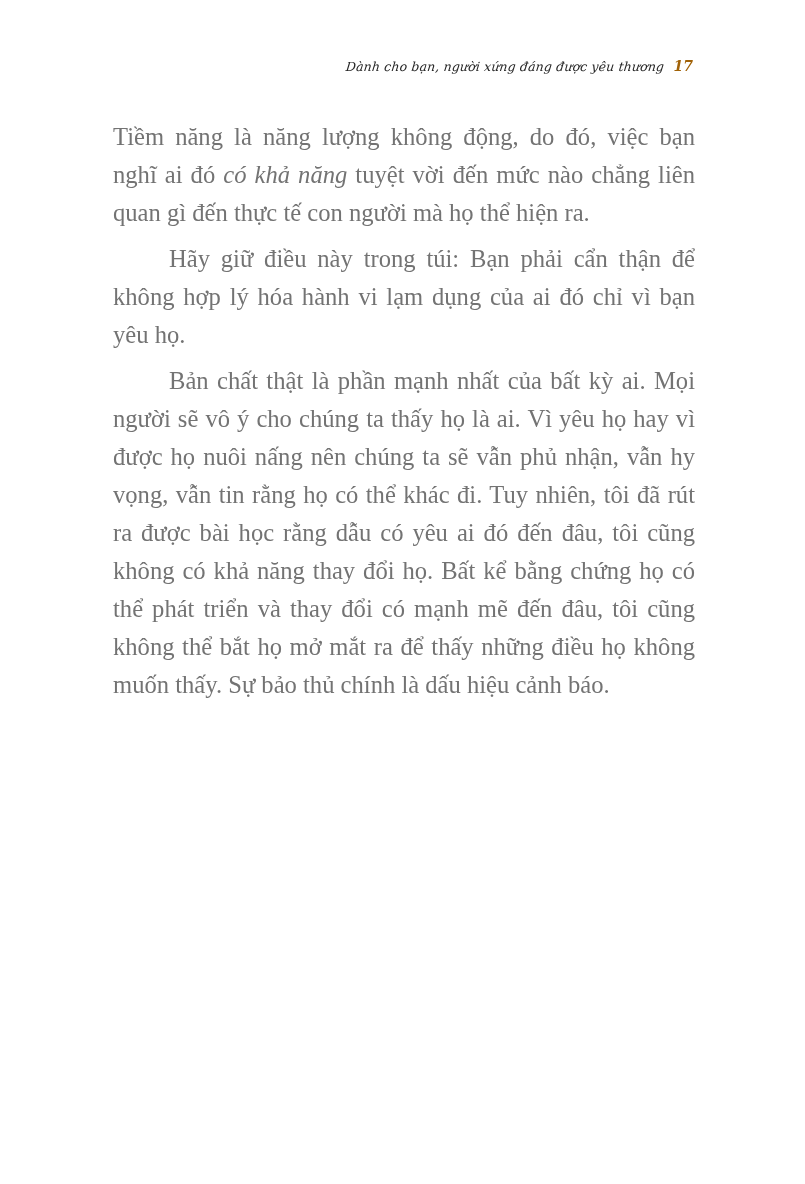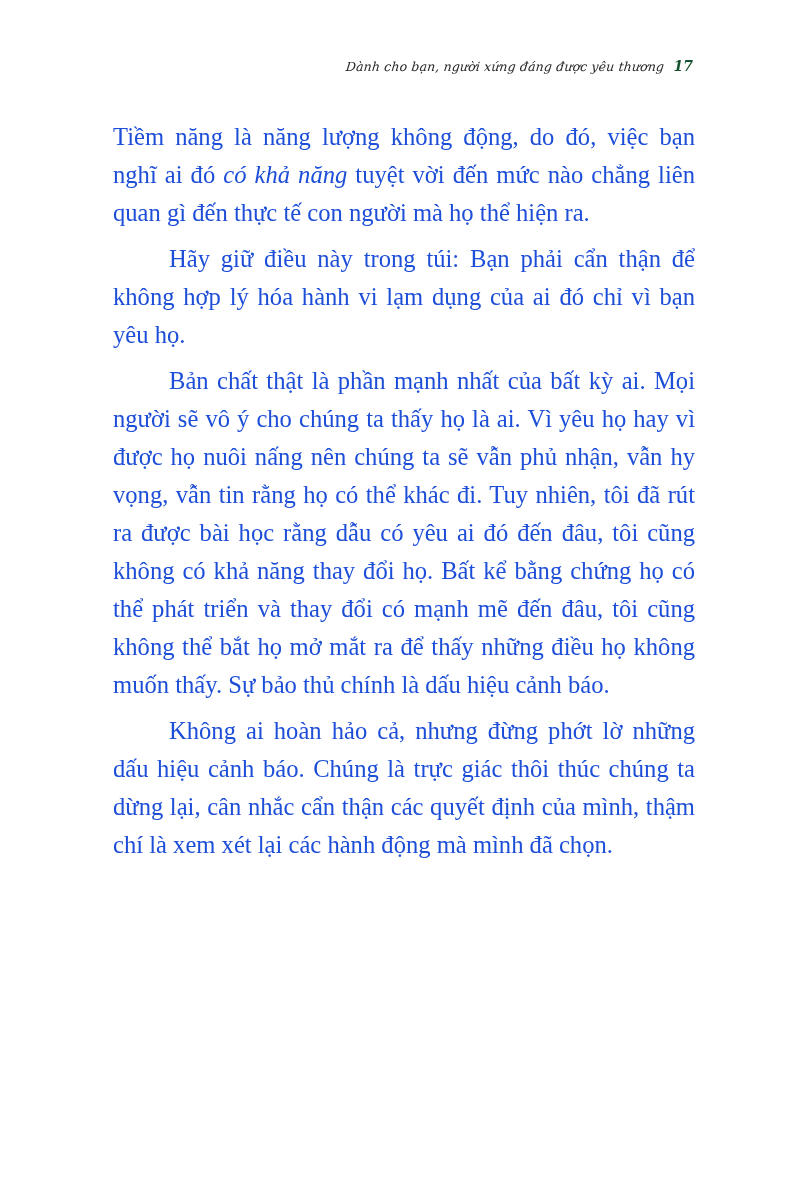--- a/index.html
+++ b/index.html
@@ -35,37 +35,37 @@
     font-size: 12.5px;
     letter-spacing: 0.15px;
     color: #262626;
     transform: skewX(-6deg);
   }
   .running-head-page {
     font-family: "DejaVu Serif", serif;
     font-style: italic;
     font-size: 14px;
     font-weight: 600;
-    color: #14532d;
+    color: #a16207;
     text-align: right;
   }
 
   
   .body-text {
     position: absolute;
     left: 113px;
     top: 118px;
     width: 582px;
   }
   p.para {
     margin: 0;
     font-family: "Liberation Serif", "DejaVu Serif", serif;
     font-size: 24.6px;
     line-height: 38px;
-    color: #1d4ed8;
+    color: #737373;
     text-align: justify;
     text-indent: 56px;
     -webkit-font-smoothing: antialiased;
   }
   p.para.first {
     text-indent: 0;
   }
   p.para + p.para {
     margin-top: 8px;
   }
@@ -83,16 +83,15 @@
 
   <div class="running-head">
     <span class="running-head-title">Dành cho bạn, người xứng đáng được yêu thương</span>
     <span class="running-head-page">17</span>
   </div>
 
   <div class="body-text">
       <p class="para first lastline-left"><span>Tiềm năng là năng lượng không động, do đó, việc bạn nghĩ ai đó </span><em>có khả năng</em><span> tuyệt vời đến mức nào chẳng liên quan gì đến thực tế con người mà họ thể hiện ra.</span></p>
       <p class="para lastline-left"><span>Hãy giữ điều này trong túi: Bạn phải cẩn thận để không hợp lý hóa hành vi lạm dụng của ai đó chỉ vì bạn yêu họ.</span></p>
       <p class="para lastline-left"><span>Bản chất thật là phần mạnh nhất của bất kỳ ai. Mọi người sẽ vô ý cho chúng ta thấy họ là ai. Vì yêu họ hay vì được họ nuôi nấng nên chúng ta sẽ vẫn phủ nhận, vẫn hy vọng, vẫn tin rằng họ có thể khác đi. Tuy nhiên, tôi đã rút ra được bài học rằng dẫu có yêu ai đó đến đâu, tôi cũng không có khả năng thay đổi họ. Bất kể bằng chứng họ có thể phát triển và thay đổi có mạnh mẽ đến đâu, tôi cũng không thể bắt họ mở mắt ra để thấy những điều họ không muốn thấy. Sự bảo thủ chính là dấu hiệu cảnh báo.</span></p>
-      <p class="para lastline-left"><span>Không ai hoàn hảo cả, nhưng đừng phớt lờ những dấu hiệu cảnh báo. Chúng là trực giác thôi thúc chúng ta dừng lại, cân nhắc cẩn thận các quyết định của mình, thậm chí là xem xét lại các hành động mà mình đã chọn.</span></p>
     </div>
 
 </div>
 
 </body></html>

